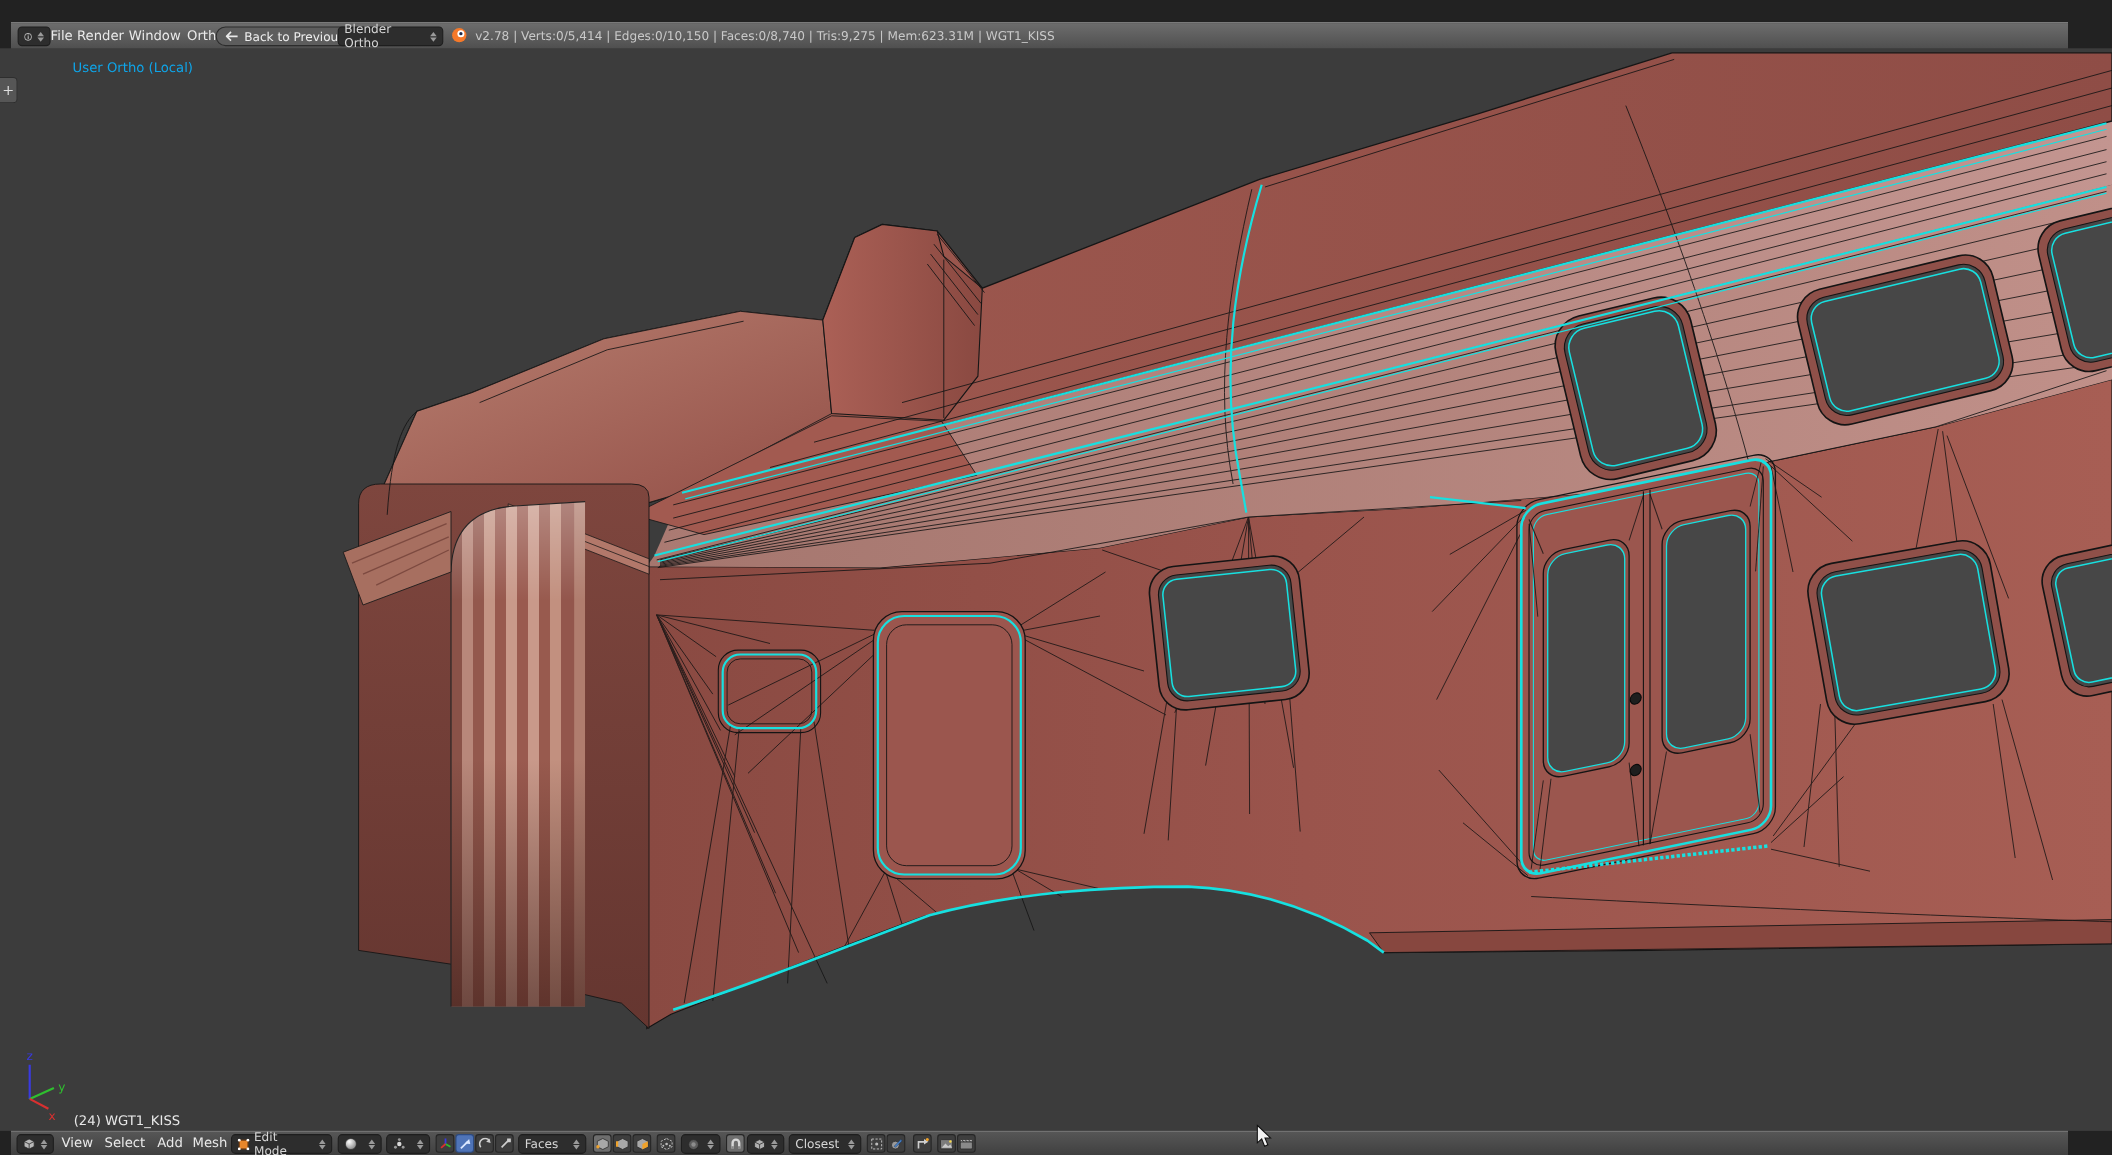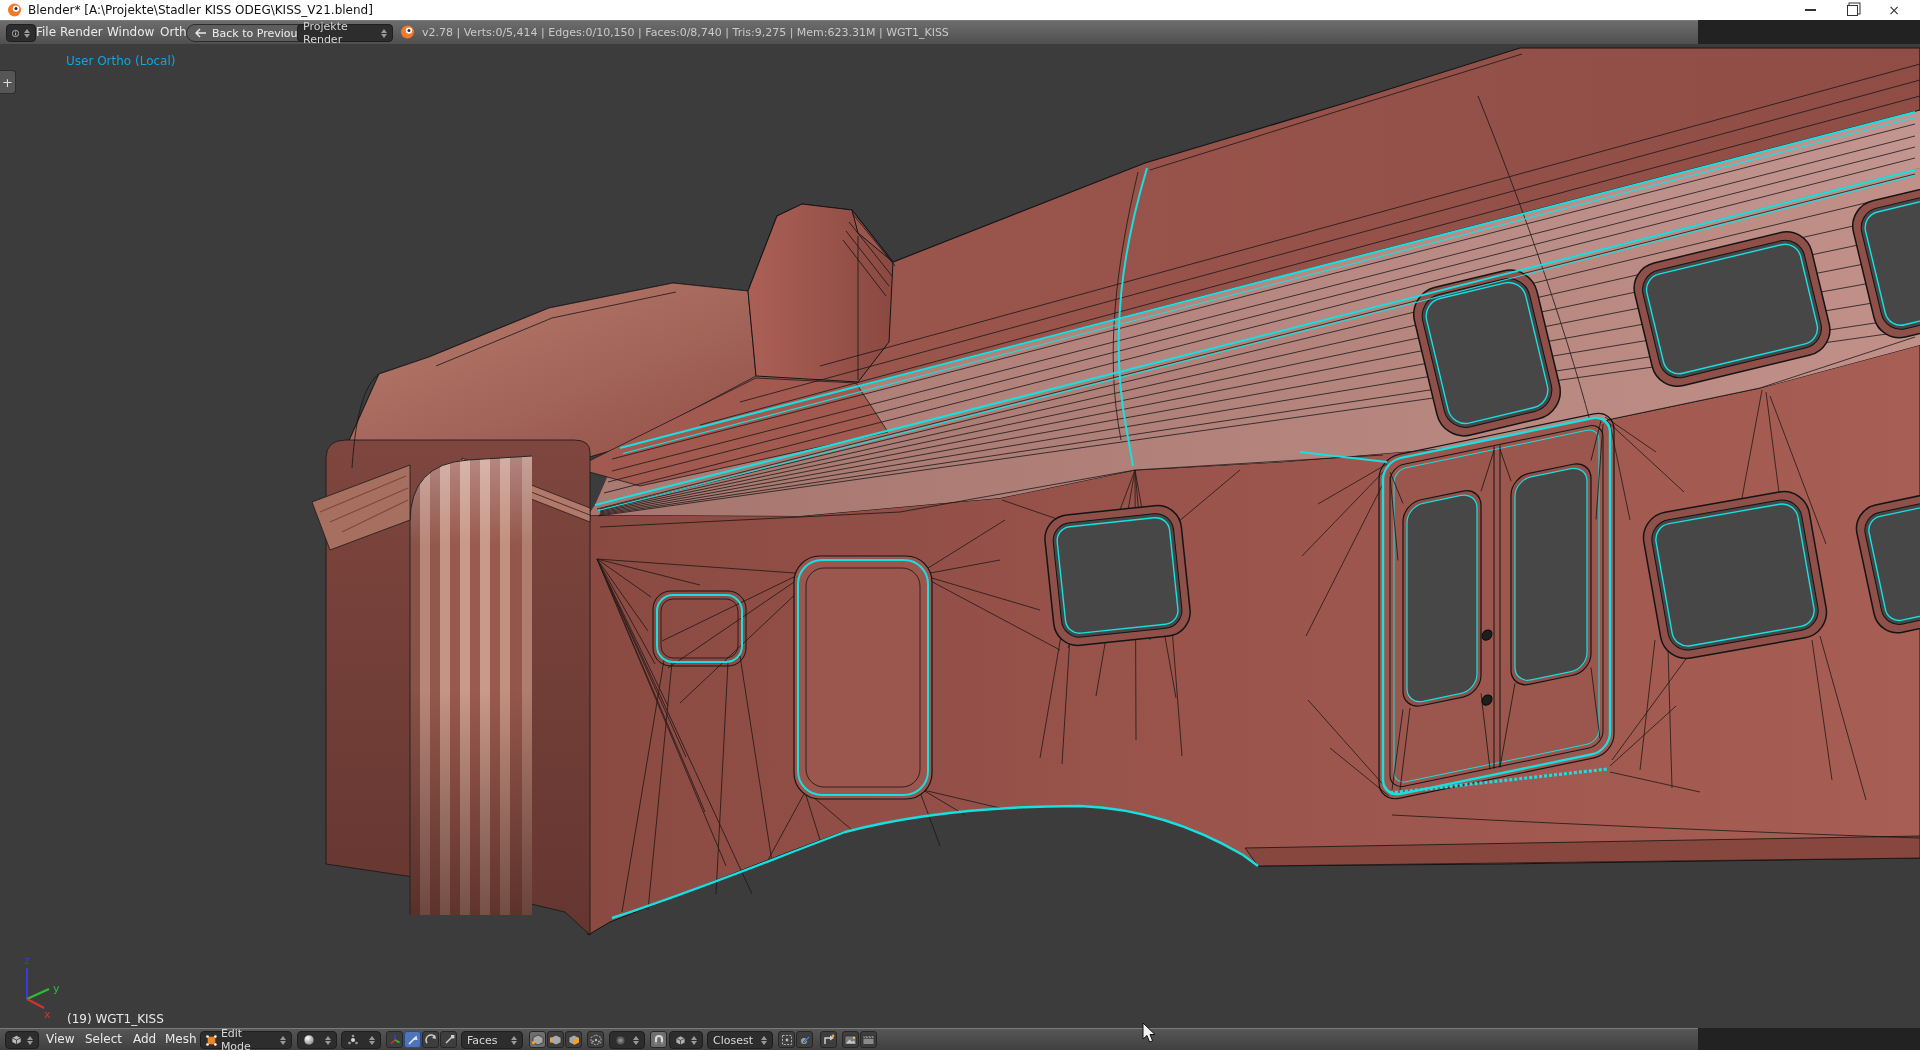--- a/index.html
+++ b/index.html
@@ -8,21 +8,21 @@
   
   #titlebar{position:absolute;left:0;top:0;width:1920px;height:20px;background:#ffffff;color:#111;
             font-size:12px;display:flex;align-items:center;}
   #titlebar .blogo{position:absolute;left:7px;top:3px;}
   #titlebar .ttext{position:absolute;left:28px;top:3px;white-space:nowrap;}
   .winctl{position:absolute;top:0;width:40px;height:20px;display:flex;align-items:center;justify-content:center;color:#333;}
   #btn-min{left:1790px;} #btn-max{left:1832px;} #btn-close{left:1874px;font-size:14px;}
   #btn-min i{display:block;width:11px;height:0;border-bottom:2px solid #333;}
   #btn-max i{display:block;width:9px;height:9px;border:1.5px solid #333;box-shadow:2px -2px 0 -0.5px #fff,2px -2px 0 0.5px #333;}
   
-  .hdr{position:absolute;left:0;width:1698px;background:linear-gradient(#6d6d6d,#4e4e4e);
+  .hdr{position:absolute;left:10px;width:1870px;background:linear-gradient(#6d6d6d,#4e4e4e);
        border-top:1px solid #7a7a7a;border-bottom:1px solid #2a2a2a;color:#e6e6e6;font-size:12px;}
   #menubar{top:20px;height:24px;}
   #bottombar{top:1028px;height:22px;background:linear-gradient(#565656,#3f3f3f);}
   .menu-item{position:absolute;top:4px;color:#eaeaea;font-size:12px;}
   #bottombar .menu-item{top:3px;}
   .dd{position:absolute;background:#2d2d2d;border:1px solid #1e1e1e;border-radius:4px;color:#d6d6d6;
       display:flex;align-items:center;font-size:11px;padding:0 5px;box-sizing:border-box;}
   .updn{margin-left:auto;display:flex;flex-direction:column;gap:1px;padding-left:5px;}
   .tu{width:0;height:0;border-left:3px solid transparent;border-right:3px solid transparent;border-bottom:4px solid #9a9a9a;}
   .td{width:0;height:0;border-left:3px solid transparent;border-right:3px solid transparent;border-top:4px solid #9a9a9a;}
@@ -40,38 +40,20 @@
   #toolshelf-tab{position:absolute;left:0;top:26px;width:15px;height:22px;background:#565656;border:1px solid #2e2e2e;
                  border-left:none;border-radius:0 4px 4px 0;color:#ddd;font-size:13px;display:flex;align-items:center;justify-content:center;}
   #cursor{position:absolute;left:1142px;top:1022px;z-index:50;}
   .ic{display:block;}
 </style>
 </head>
 <body>
 
 <div id="app">
 
-  <div id="titlebar">
-    <span class="blogo">
-      <svg width="15" height="14" viewBox="0 0 15 14" class="ic">
-          <circle cx="7.5" cy="7" r="6.5" fill="#f5792a"></circle>
-          <circle cx="9" cy="5.6" r="3.2" fill="#fff"></circle>
-          <circle cx="9" cy="5.6" r="1.5" fill="#1d2a4b"></circle>
-          <path d="M1.5,9 Q4,12.5 8,12.3 L3,7 Z" fill="#f5792a"></path>
-        </svg>
-    </span>
-    <span class="ttext">Blender* [A:\Projekte\Stadler KISS ODEG\KISS_V21.blend]</span>
-    <span class="winctl" id="btn-min">
-        <i></i>
-      </span>
-    <span class="winctl" id="btn-max">
-        <i></i>
-      </span>
-    <span class="winctl" id="btn-close">×</span>
-  </div>
 
   <div id="menubar" class="hdr">
     <span class="dd" style="left:6px;top:3px;height:18px;width:30px;">
       <svg width="11" height="11" viewBox="0 0 11 11" class="ic">
           <circle cx="5.5" cy="5.5" r="5" fill="none" stroke="#cfcfcf" stroke-width="1.2"></circle>
           <rect x="5" y="4.5" width="1.4" height="4" fill="#cfcfcf"></rect>
           <rect x="5" y="2.2" width="1.4" height="1.4" fill="#cfcfcf"></rect>
         </svg>
       <span class="updn">
           <i class="tu"></i>
@@ -82,21 +64,21 @@
     <span class="menu-item" style="left:60px;">Render</span>
     <span class="menu-item" style="left:107px;">Window</span>
     <span class="menu-item" style="left:160px;">Ortho</span>
     <span class="btn" style="left:186px;top:3px;height:18px;">
       <svg width="12" height="10" viewBox="0 0 12 10" class="ic" style="margin-right:5px;">
           <path d="M5,1 L1,5 L5,9 M1,5 L11,5" stroke="#e8e8e8" stroke-width="1.5" fill="none"></path>
         </svg>
       <span>Back to Previous</span>
     </span>
     <span class="dd" style="left:297px;top:3px;height:18px;width:96px;">
-      <span>Projekte Render</span>
+      <span>Blender Ortho</span>
       <span class="updn">
           <i class="tu"></i>
           <i class="td"></i>
         </span>
     </span>
     <span style="position:absolute;left:400px;top:4px;">
       <svg width="15" height="14" viewBox="0 0 15 14" class="ic">
           <circle cx="7.5" cy="7" r="6.5" fill="#f5792a"></circle>
           <circle cx="9" cy="5.6" r="3.2" fill="#fff"></circle>
           <circle cx="9" cy="5.6" r="1.5" fill="#1d2a4b"></circle>
@@ -383,21 +365,21 @@
         <path d="M27,999 L27,968" stroke="#3a3adf"></path>
         <path d="M27,999 L49,989" stroke="#2fbf2f"></path>
         <path d="M27,999 L44,1008" stroke="#d93030"></path>
         <text x="24" y="964" stroke="none" fill="#3a3adf">z</text>
         <text x="53" y="992" stroke="none" fill="#2fbf2f">y</text>
         <text x="44" y="1018" stroke="none" fill="#d93030">x</text>
       </g>
     </svg>
 
     <span id="ovl-view">User Ortho (Local)</span>
-    <span id="ovl-obj">(19) WGT1_KISS</span>
+    <span id="ovl-obj">(24) WGT1_KISS</span>
     <span id="toolshelf-tab">+</span>
   </div>
 
   <div id="bottombar" class="hdr">
     <span class="dd" style="left:5px;top:2px;height:18px;width:34px;">
       <svg width="12" height="12" viewBox="0 0 12 12" class="ic">
           <path d="M6,1 L11,3.5 L11,8.5 L6,11 L1,8.5 L1,3.5 Z" fill="#b9b9b9" stroke="#2a2a2a" stroke-width="0.8"></path>
           <path d="M1,3.5 L6,6 L11,3.5 M6,6 L6,11" stroke="#2a2a2a" stroke-width="0.8" fill="none"></path>
         </svg>
       <span class="updn">

